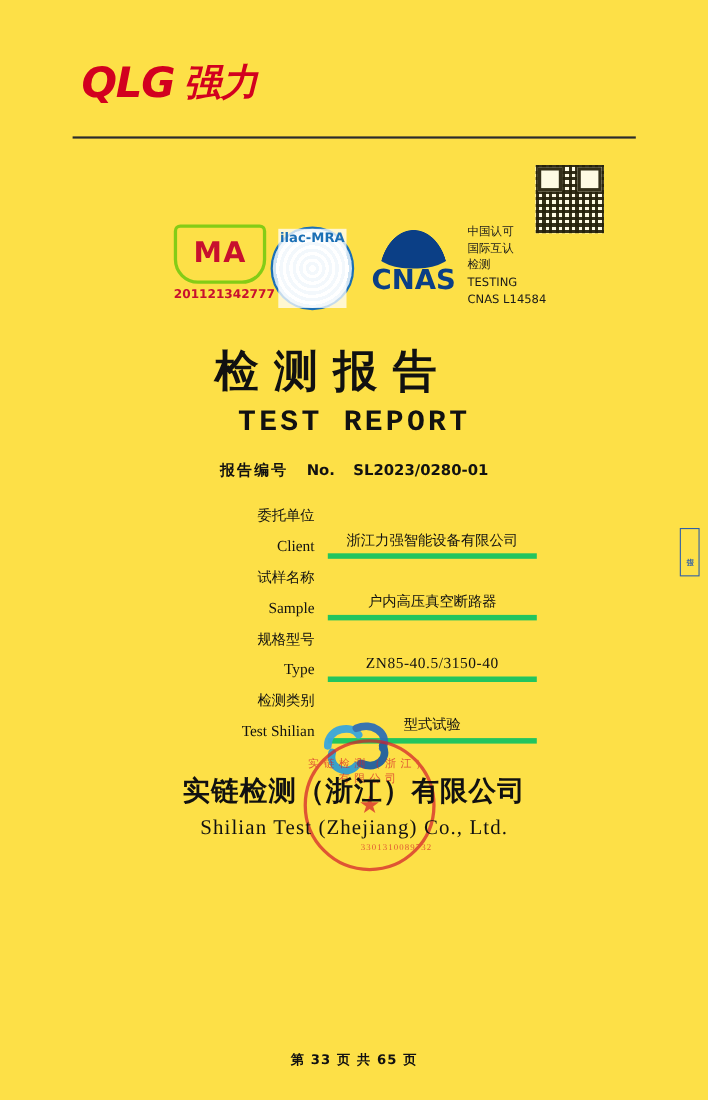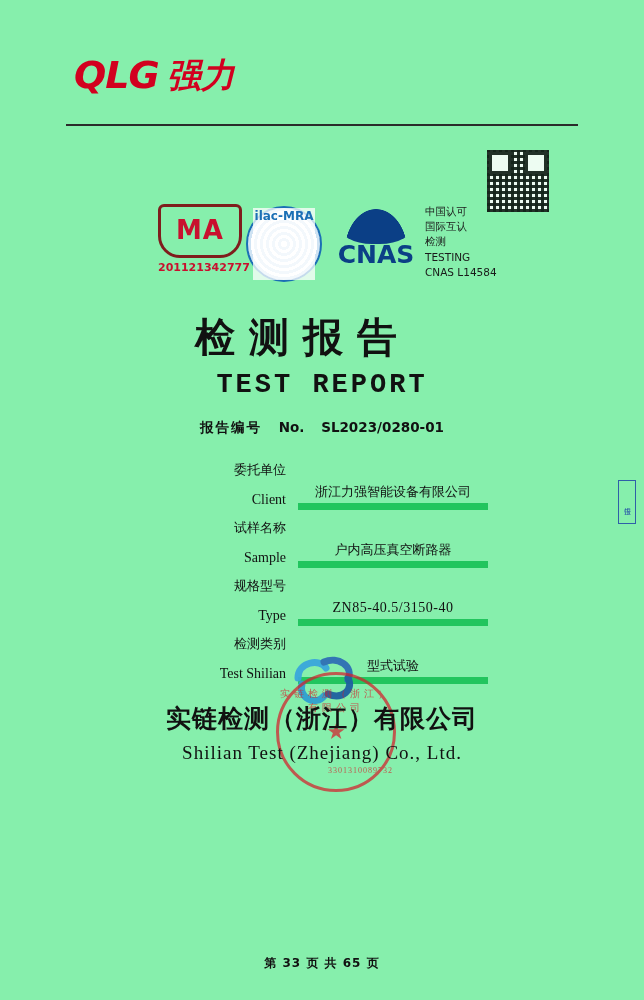--- a/index.html
+++ b/index.html
@@ -12,21 +12,21 @@
     background: #ffffff;
     font-family: "Liberation Serif", serif;
     color: #1a1a1a;
     position: relative;
     overflow: hidden;
   }
   .page {
     position: relative;
     width: 644px;
     height: 1000px;
-    background: #86efac;
+    background: #fde047;
   }
 
   
   .header {
     position: absolute;
     top: 28px;
     left: 0;
     width: 644px;
     height: 70px;
   }
@@ -98,21 +98,21 @@
   .ma-mark {
     position: absolute;
     left: 158px;
     top: 8px;
     width: 86px;
     text-align: center;
   }
   .ma-shape {
     width: 84px;
     height: 54px;
-    border: 3px solid #7f1d1d;
+    border: 3px solid #84cc16;
     border-radius: 6px 6px 22px 22px;
     box-sizing: border-box;
     position: relative;
   }
   .ma-text {
     position: absolute;
     left: 0; right: 0; top: 8px;
     font-family: "DejaVu Sans", sans-serif;
     font-weight: bold;
     font-size: 26px;
@@ -241,21 +241,21 @@
     color: #111;
     line-height: 20px;
     white-space: nowrap;
   }
   .field-label.en {
     font-family: "Liberation Serif", serif;
     font-size: 14px;
   }
   .field-value {
     width: 190px;
-    border-bottom: 7px solid #22c55e;
+    border-bottom: 5px solid #22c55e;
     font-family: "DejaVu Sans", sans-serif;
     font-size: 13px;
     line-height: 20px;
     text-align: center;
     color: #111;
     padding-bottom: 1px;
   }
   .field-value.mono {
     font-family: "Liberation Serif", serif;
     font-size: 14px;

